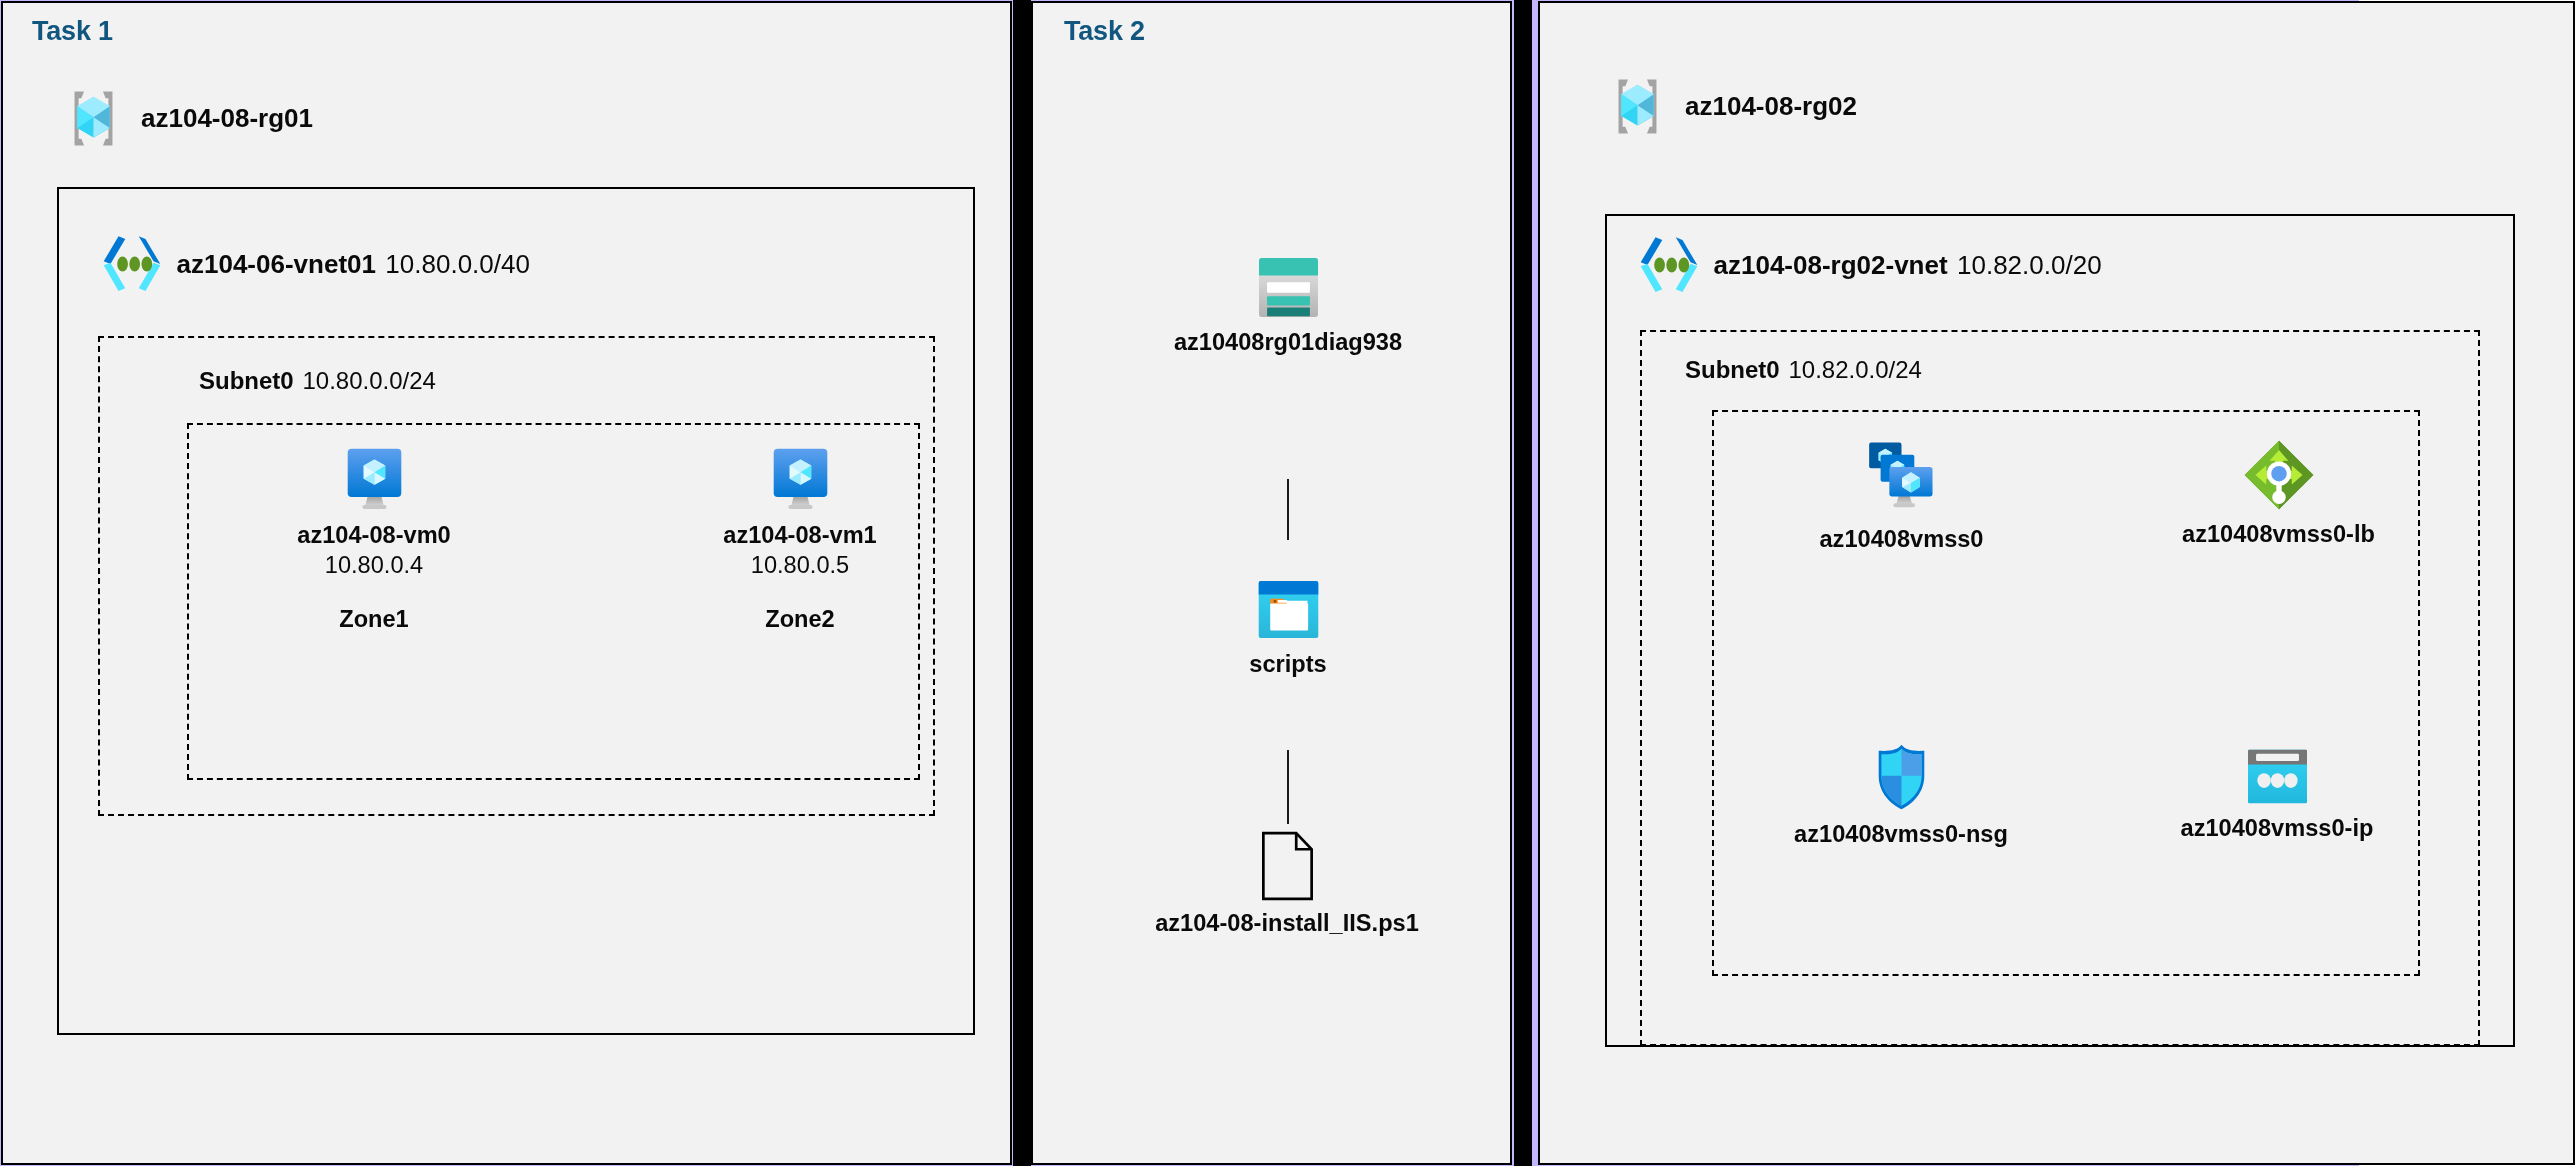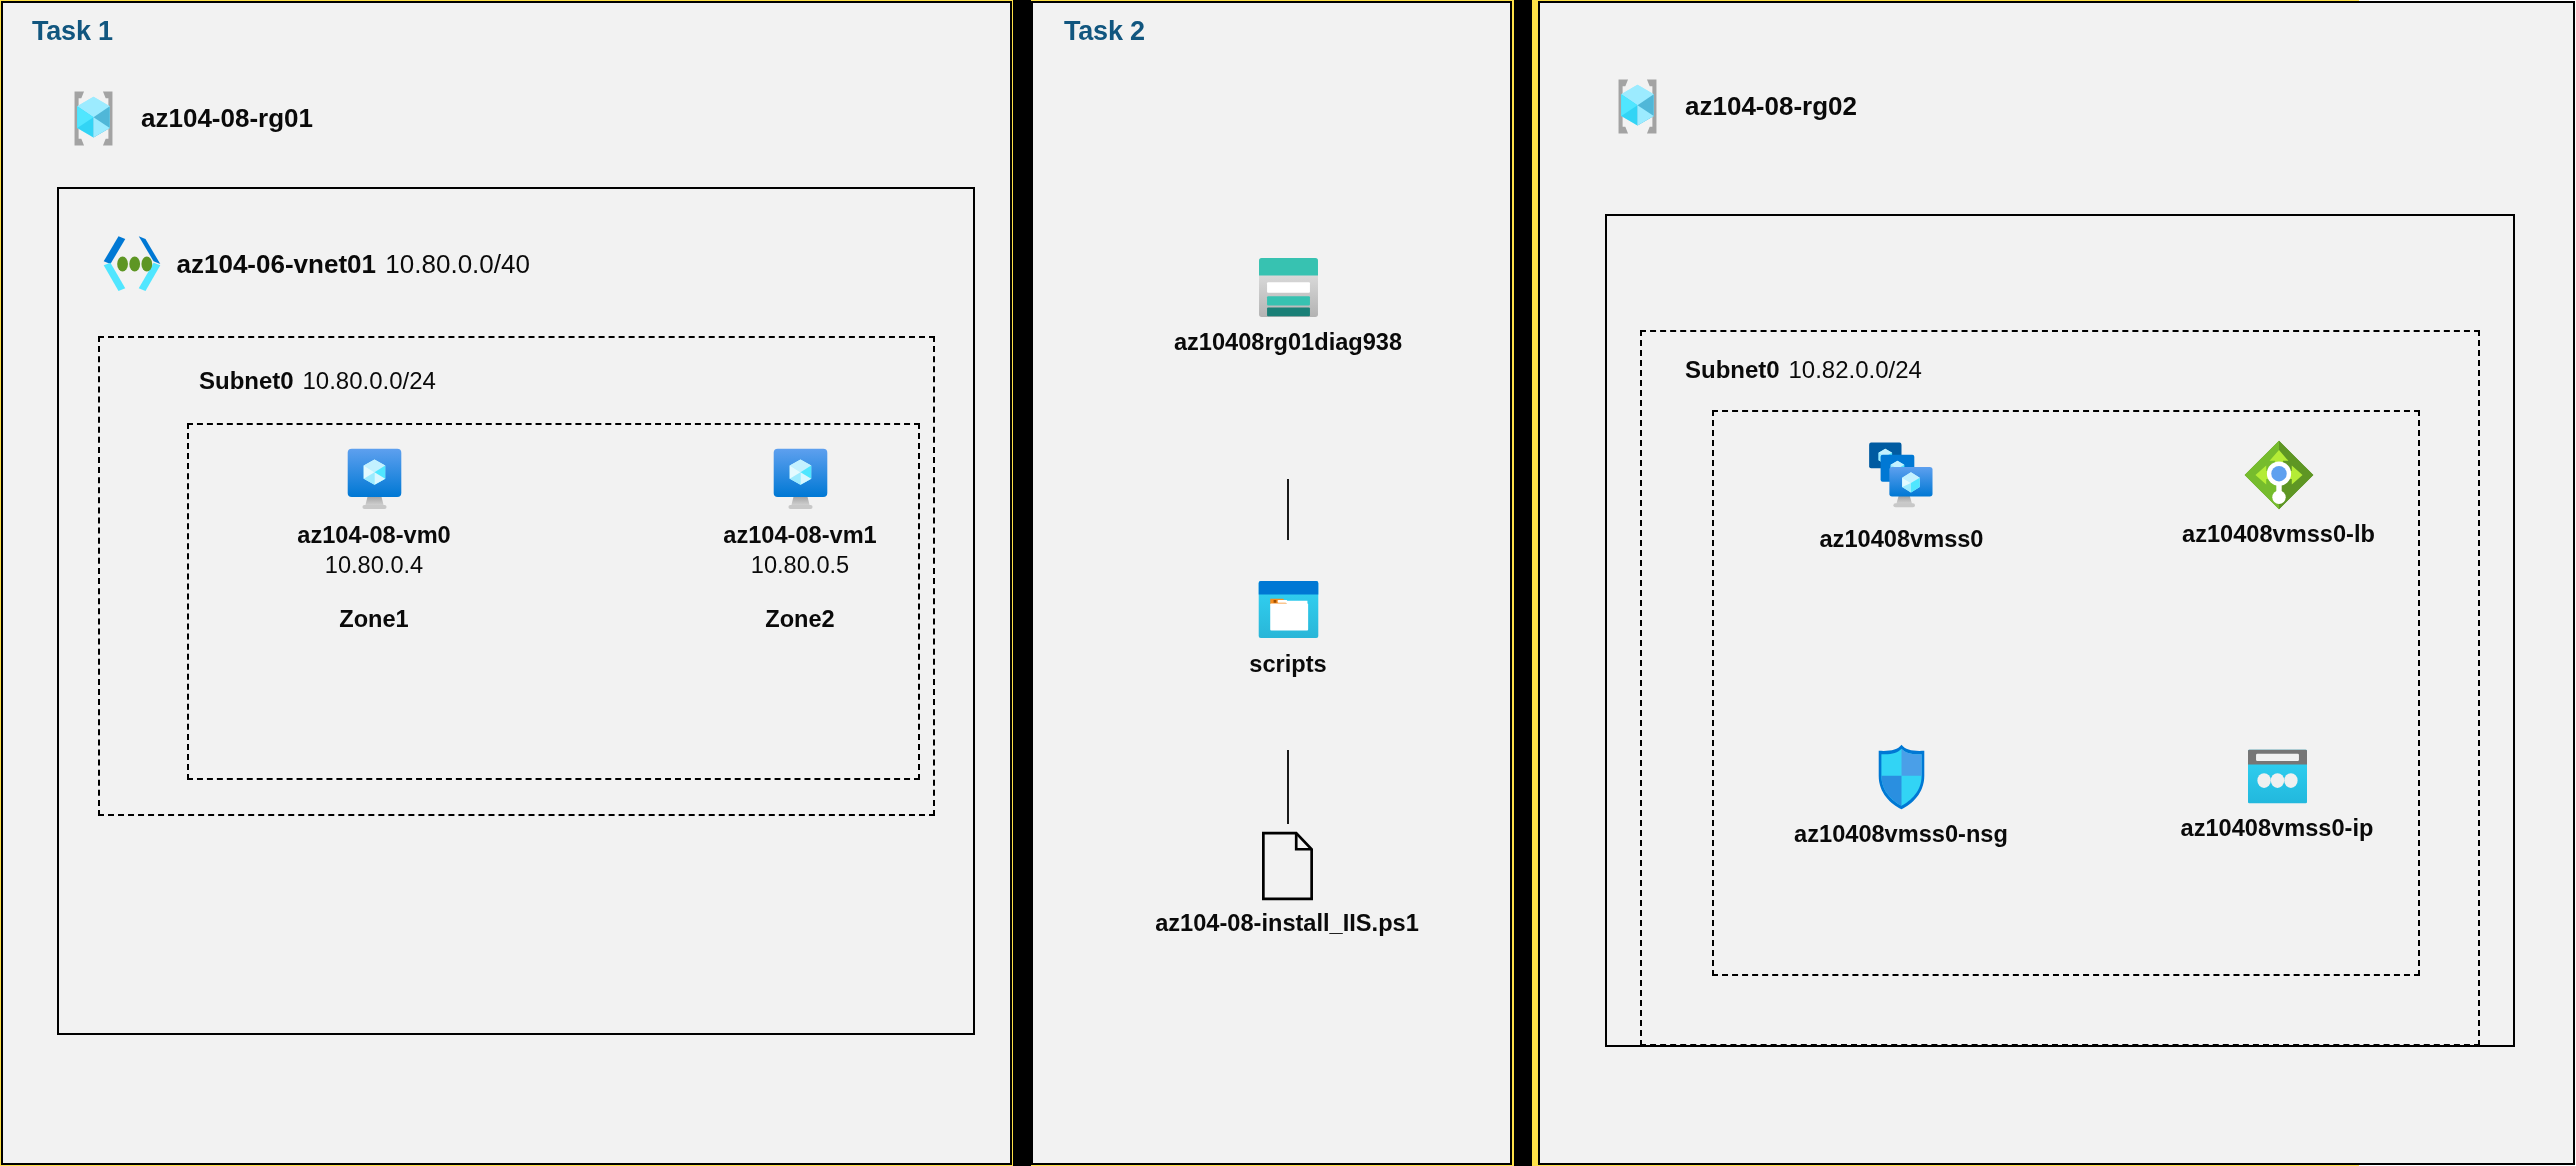--- a/index.html
+++ b/index.html
@@ -6,21 +6,21 @@
   * { box-sizing: border-box; margin: 0; padding: 0; }
   html, body {
     width: 2576px; height: 1166px;
     background: #ffffff;
     font-family: "Liberation Sans", sans-serif;
     overflow: hidden;
   }
   .canvas {
     position: relative;
     width: 2359px; height: 1166px;
-    background: #fde047;
+    background: #c4b5fd;
   }
 
   
   .panel {
     position: absolute;
     background: #f2f2f2;
     border: 2px solid #000000;
   }
   #panel-task1 { left: 1.3px;    top: 1.3px; width: 1011px;  height: 1164px; }
   #panel-task2 { left: 1031px; top: 1.3px; width: 481px;   height: 1164px; }
@@ -341,20 +341,36 @@
         <path d="M72 30 L48 46 L48 76 L72 62 Z" fill="#50b7d8"></path>
         <path d="M24 30 L48 46 L24 62 Z" fill="#50e6ff"></path>
         <path d="M48 46 L72 62 L48 76 Z" fill="#9cebff"></path>
       </svg>
     </span>
     <span class="rg-label">az104-08-rg02</span>
   </div>
 
   <div class="box-solid" id="vnet-box-2"></div>
 
+  <div class="vnet-header" id="vnet2-header">
+    <span>
+      <svg class="icon-vnet" viewBox="0 0 92 86">
+        <path d="M26 2 L36 6 L14 43 L4 39 Z" fill="#0078d4"></path>
+        <path d="M4 45 L14 41 L36 79 L26 83 Z" fill="#50e6ff"></path>
+        <path d="M56 2 L66 6 L88 43 L78 39 Z" fill="#0078d4"></path>
+        <path d="M88 45 L78 41 L56 79 L66 83 Z" fill="#50e6ff"></path>
+        <ellipse cx="32" cy="43" rx="8" ry="11" fill="#5e9624"></ellipse>
+        <ellipse cx="50" cy="43" rx="8" ry="11" fill="#5e9624"></ellipse>
+        <ellipse cx="68" cy="43" rx="8" ry="11" fill="#5e9624"></ellipse>
+      </svg>
+    </span>
+    <span>
+      <span class="vnet-name">az104-08-rg02-vnet</span><span class="vnet-cidr">10.82.0.0/20</span>
+    </span>
+  </div>
 
   <div class="box-dashed" id="subnet-box-2"></div>
 
   <div class="subnet-label" id="subnet2-label">
     <span class="subnet-name">Subnet0</span><span class="subnet-cidr">10.82.0.0/24</span>
   </div>
 
   <div class="box-dashed" id="inner-box-2"></div>
 
   <div class="node" id="node-vmss">

